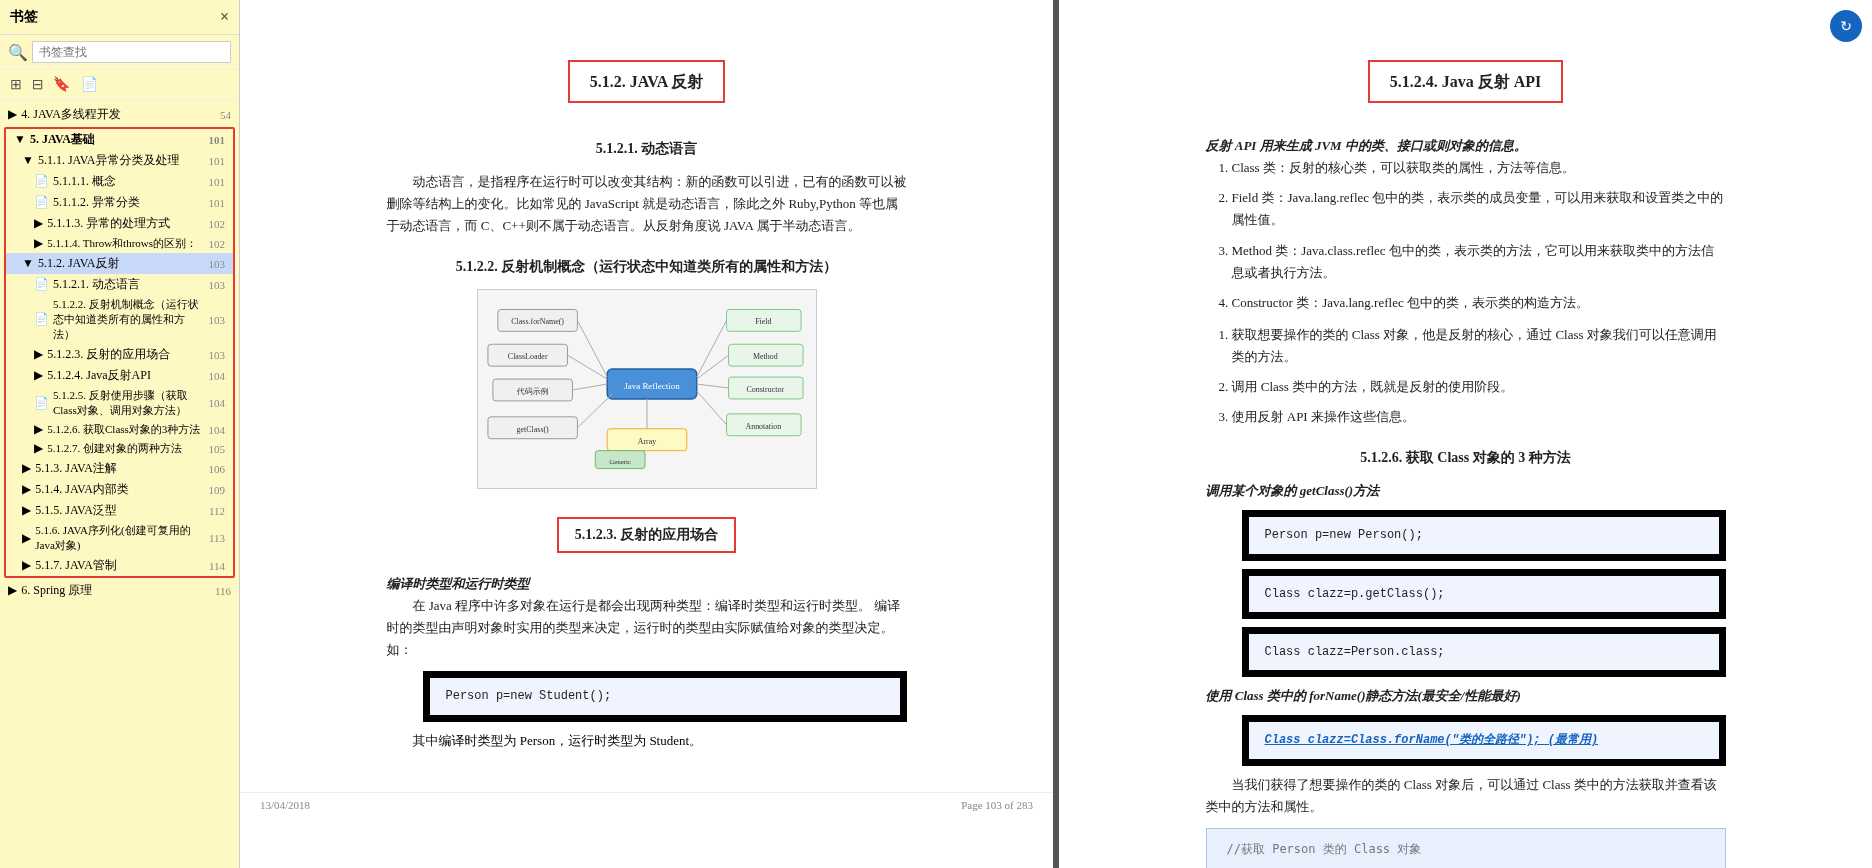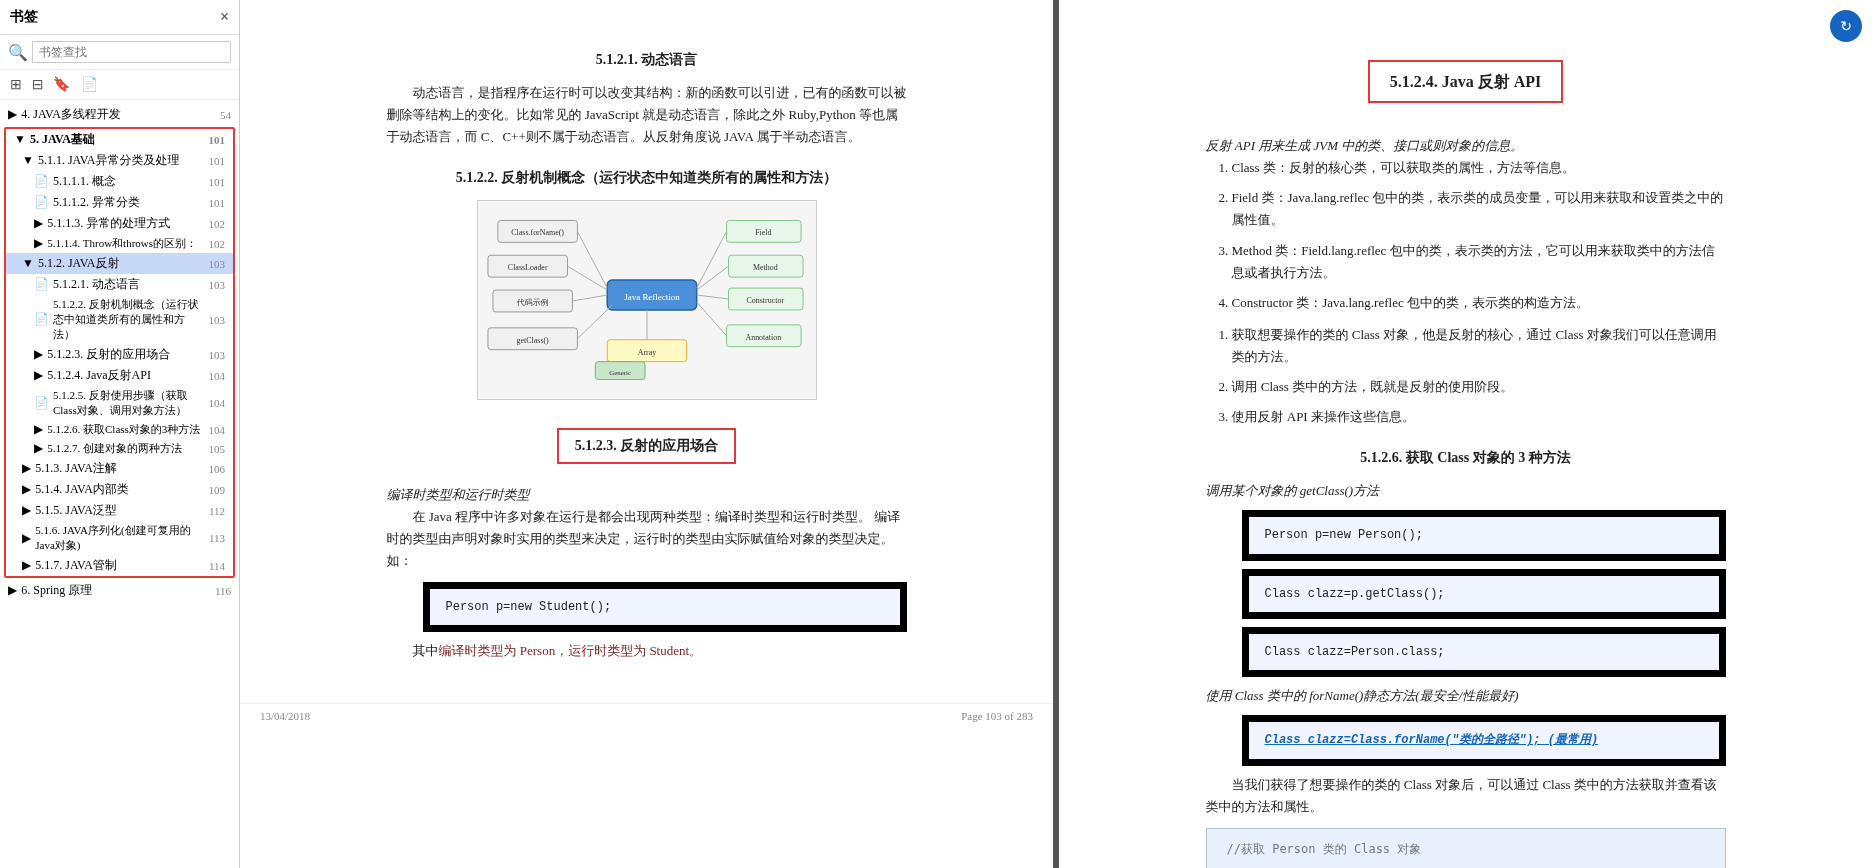--- a/index.html
+++ b/index.html
@@ -2,21 +2,21 @@
 <html><head>
   <meta charset="utf-8">
   <style>
     * { box-sizing: border-box; margin: 0; padding: 0; }
     body { font-family: 'SimSun', 'STSong', serif; background: #525659; display: flex; height: 868px; overflow: hidden; }
 
     
     #sidebar {
       width: 240px;
       min-width: 240px;
-      background: #ffffff;
+      background: #fef9c3;
       border-right: 1px solid #ccc;
       display: flex;
       flex-direction: column;
       height: 868px;
     }
     #sidebar-header {
       display: flex;
       align-items: center;
       justify-content: space-between;
       padding: 8px 10px;
@@ -141,22 +141,22 @@
       margin: 18px 0 10px;
       border: 2px solid #e53935;
       display: inline-block;
       padding: 4px 16px;
     }
     .section-title-wrapper {
       text-align: center;
       margin: 10px 0;
     }
     .para { margin-bottom: 10px; text-indent: 2em; }
-    .bold-italic { font-weight: normal; font-style: italic; }
-    .highlight-link { color: #7f1d1d; }
+    .bold-italic { font-weight: bold; font-style: italic; }
+    .highlight-link { color: #000000; }
 
     ol.numbered-list { margin-left: 2em; margin-bottom: 10px; }
     ol.numbered-list li { margin-bottom: 8px; }
 
     
     .mindmap-placeholder {
       border: 1px solid #ccc;
       background: #f5f5f5;
       margin: 10px auto;
       width: 340px;
@@ -341,20 +341,23 @@
     </div>
 
   </div>
 </div>
 
 <div id="main-area">
 
   <div class="pdf-page">
     <div class="page-content">
 
+      <div class="chapter-title-wrapper">
+        <span class="chapter-title">5.1.2.  JAVA 反射</span>
+      </div>
 
       <div class="section-title">5.1.2.1.    动态语言</div>
 
       <p class="para">动态语言，是指程序在运行时可以改变其结构：新的函数可以引进，已有的函数可以被删除等结构上的变化。比如常见的 JavaScript 就是动态语言，除此之外 Ruby,Python 等也属于动态语言，而 C、C++则不属于动态语言。从反射角度说 JAVA 属于半动态语言。</p>
 
       <div class="section-title">
         <span>5.1.2.2.    反射机制概念（运行状态中知道类所有的属性和方法）</span>
       </div>
 
       <div class="mindmap-placeholder">
@@ -429,21 +432,21 @@
 
       <div class="chapter-title-wrapper">
         <span class="chapter-title">5.1.2.4.    Java 反射 API</span>
       </div>
 
       <p class="bold-italic">反射 API 用来生成 JVM 中的类、接口或则对象的信息。</p>
 
       <ol class="numbered-list">
         <li>Class 类：反射的核心类，可以获取类的属性，方法等信息。</li>
         <li>Field 类：Java.lang.reflec 包中的类，表示类的成员变量，可以用来获取和设置类之中的属性值。</li>
-        <li>Method 类：Field.lang.reflec 包中的类，表示类的方法，它可以用来获取类中的方法信息或者执行方法。</li>
+        <li>Method 类：Java.class.reflec 包中的类，表示类的方法，它可以用来获取类中的方法信息或者执行方法。</li>
         <li>Constructor 类：Java.lang.reflec 包中的类，表示类的构造方法。</li>
       </ol>
 
 
       <ol class="numbered-list">
         <li>获取想要操作的类的 Class 对象，他是反射的核心，通过 Class 对象我们可以任意调用类的方法。</li>
         <li>调用 Class 类中的方法，既就是反射的使用阶段。</li>
         <li>使用反射 API 来操作这些信息。</li>
       </ol>
 

